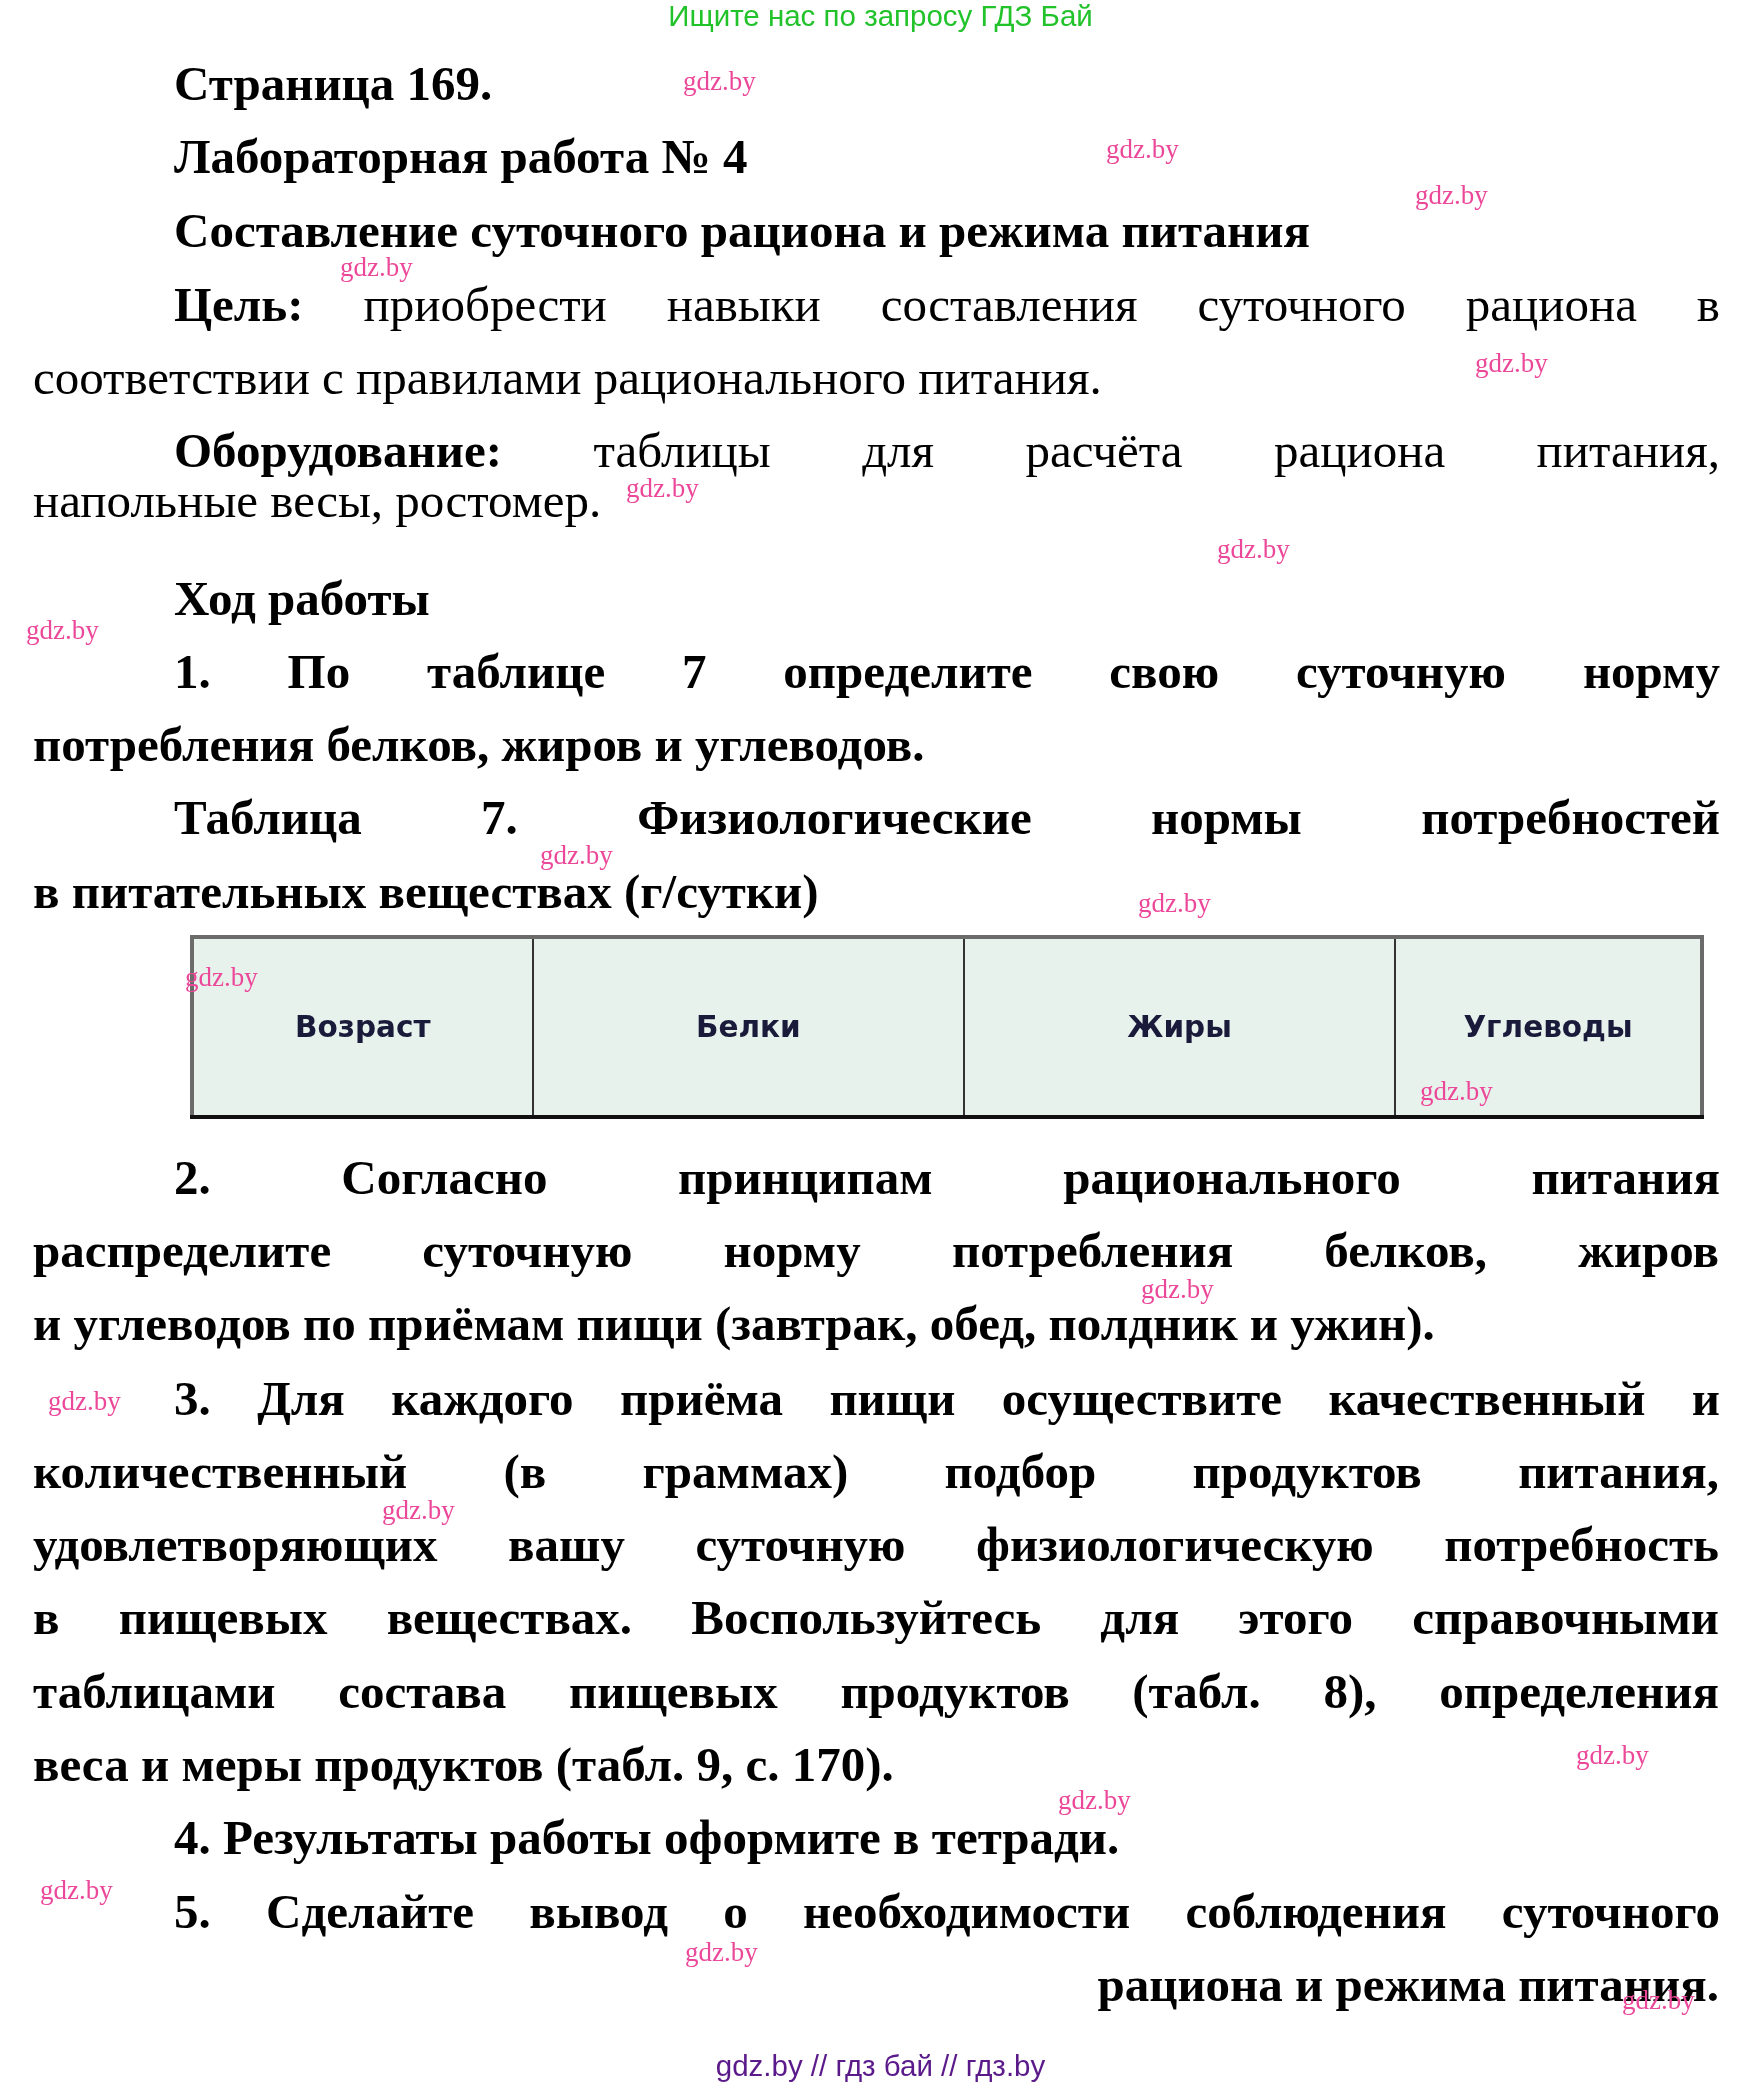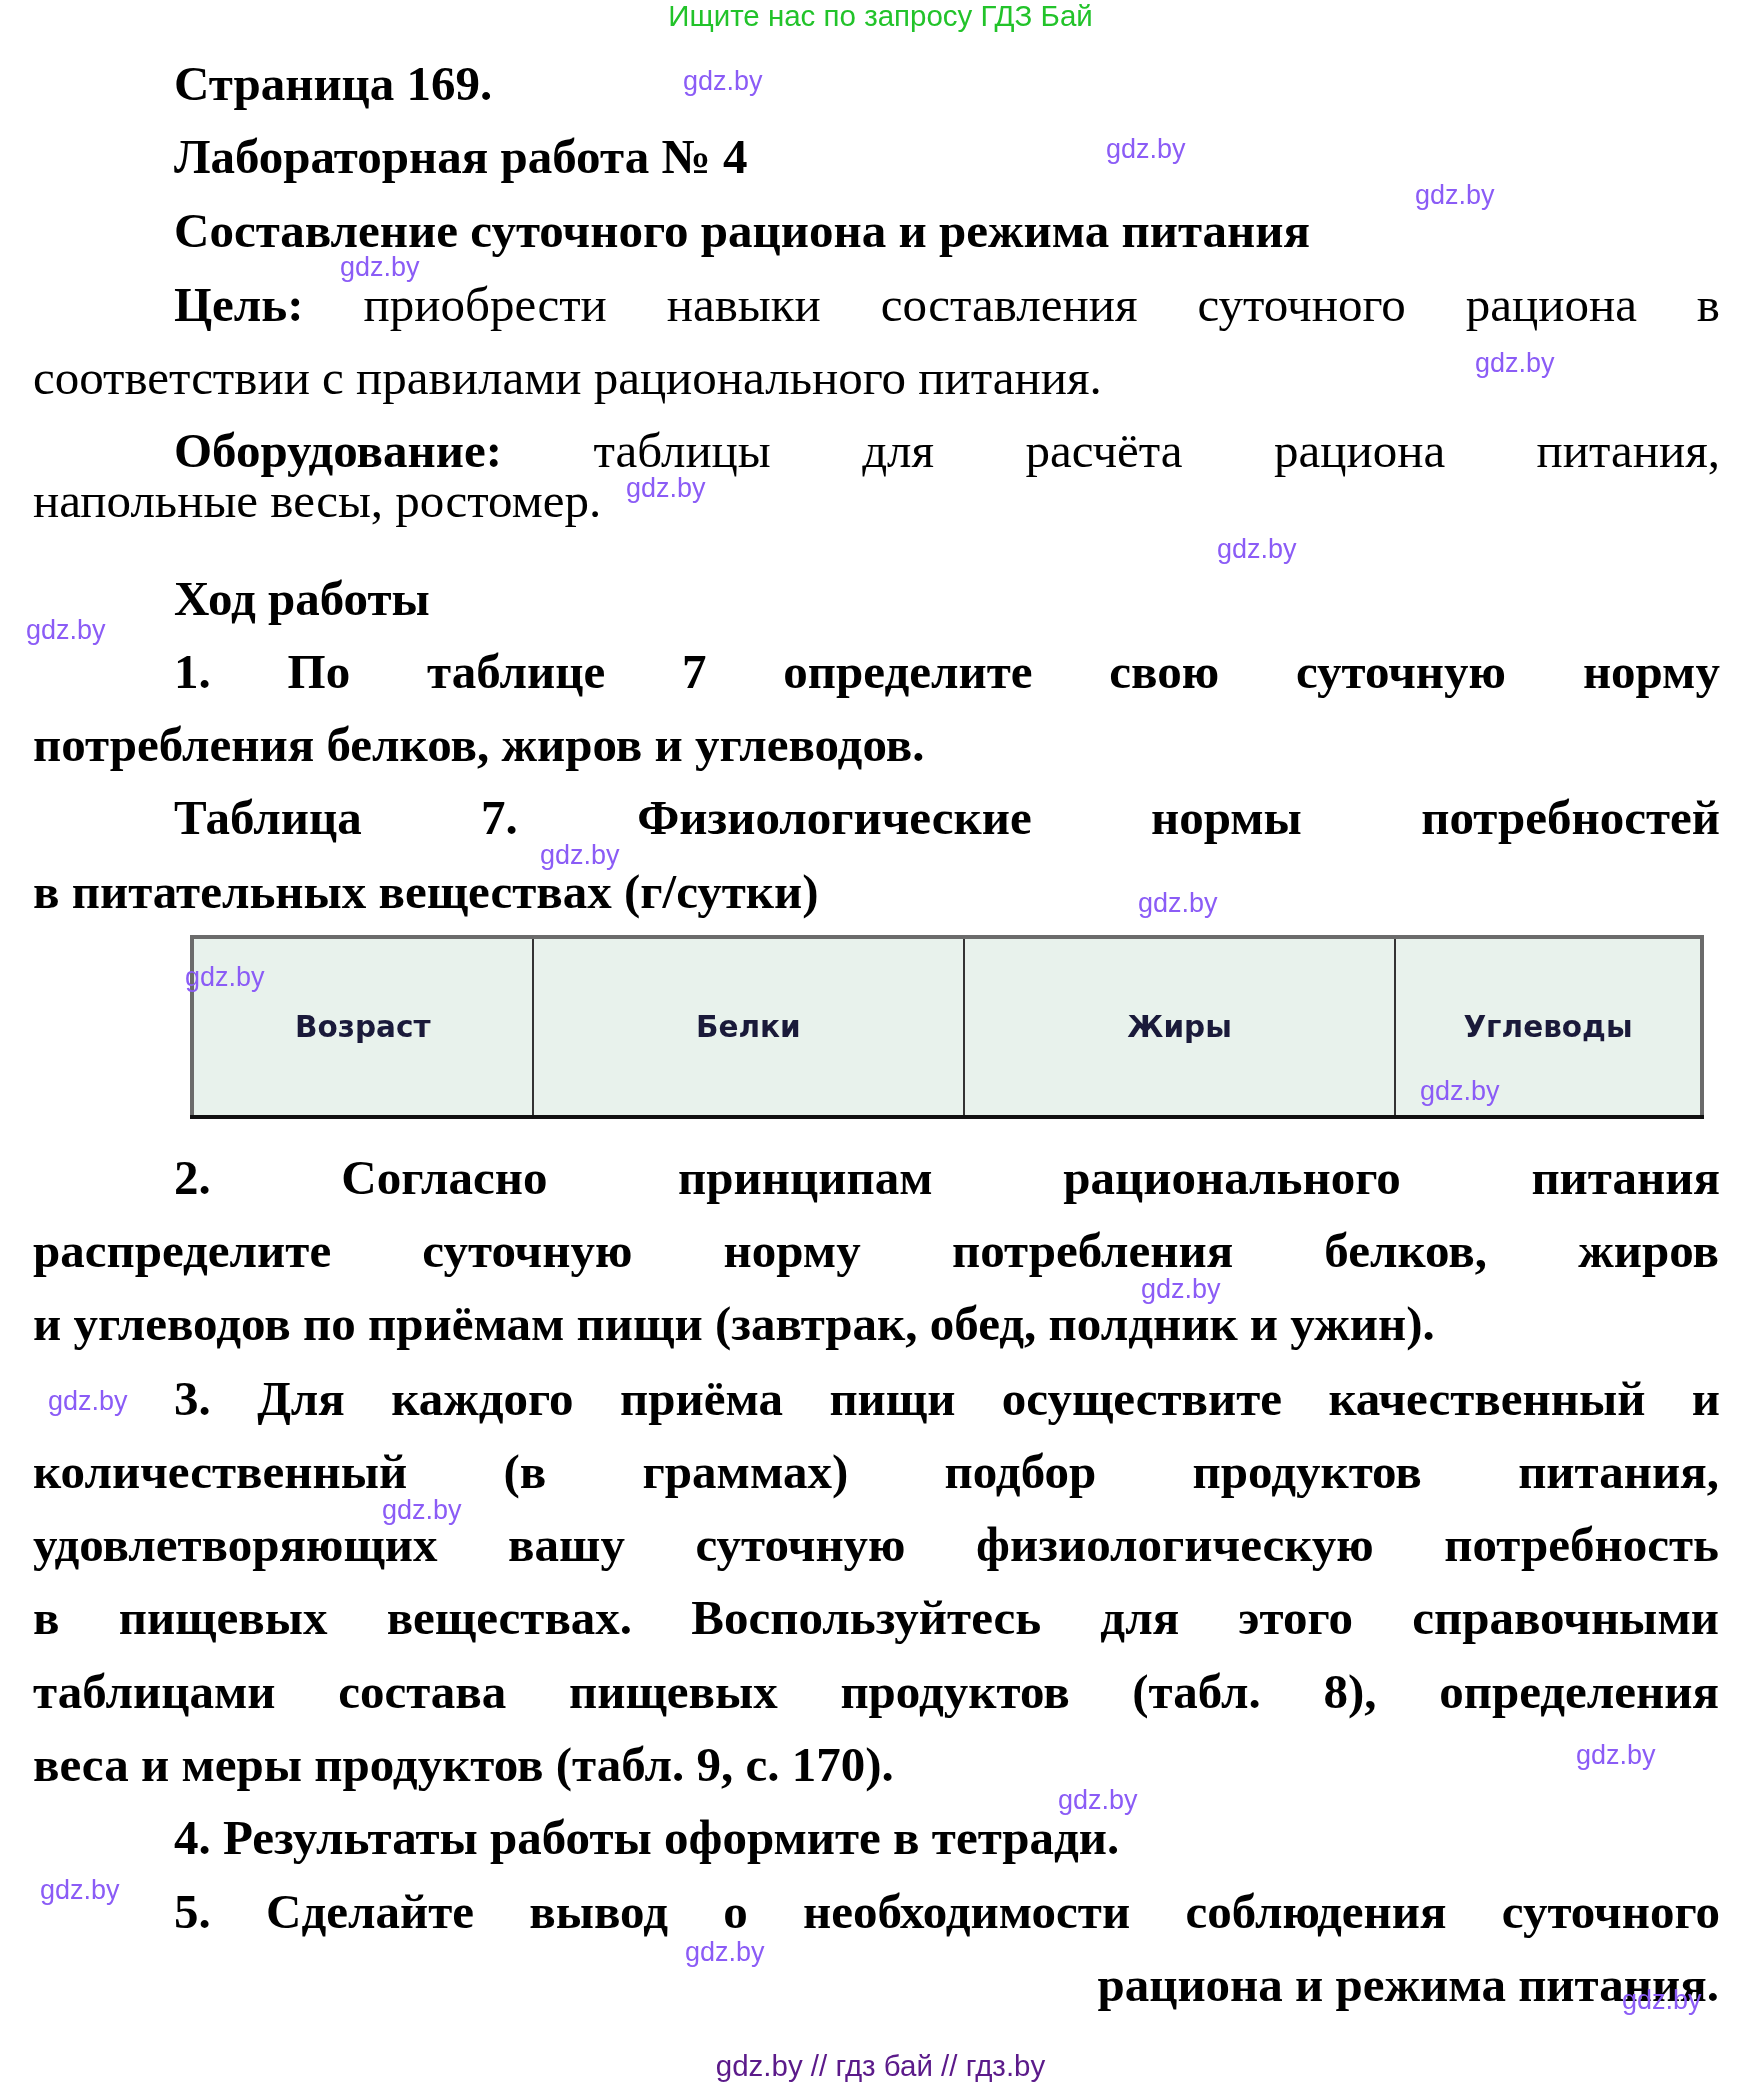--- a/index.html
+++ b/index.html
@@ -6,22 +6,22 @@
   body { width: 1761px; height: 2087px; position: relative; overflow: hidden;
          font-family: "Liberation Serif", "DejaVu Serif", serif; color: #000; }
   .top-banner { position: absolute; left: 0; width: 1761px; top: 0; height: 32px;
                 text-align: center; font-family: "Liberation Sans", "DejaVu Sans", sans-serif;
                 font-size: 29.5px; line-height: 32px; color: #22c32a; }
   .line { position: absolute; left: 33px; width: 1686px; font-size: 49px; line-height: 57px;
           white-space: nowrap; }
   .indent { left: 174px; width: 1546px; }
   .justify { text-align: justify; text-align-last: justify; }
   .b { font-weight: bold; }
-  .wm { position: absolute; font-family: Liberation Sans, sans-serif;
-        font-size: 27px; line-height: 28.5px; color: #8b5cf6; white-space: nowrap; }
+  .wm { position: absolute; font-family: Liberation Serif, serif;
+        font-size: 27px; line-height: 28.5px; color: #ec4899; white-space: nowrap; }
   .footer { position: absolute; left: 0; width: 1761px; top: 2049px; height: 34px; text-align: center;
             font-family: "Liberation Sans", "DejaVu Sans", sans-serif; font-size: 29.5px; color: #5b1a8a; }
   table.norms { position: absolute; left: 190px; top: 935px; width: 1514px; height: 184px;
                 border-collapse: collapse; border: 4.8px solid #6b6b6b;
                 font-family: "DejaVu Sans", "Liberation Sans", sans-serif; font-size: 29.5px; color: #1a1a3a; }
   table.norms th { background: #e8f2ec; font-weight: bold; height: 55px; border-right: 2.9px solid #333;
                    border-bottom: 4.8px solid #111; text-align: center; }
   table.norms td { height: 55px; border-right: 2.9px solid #333; text-align: center; }
   table.norms tr.r1 td { border-bottom: 4.8px solid #444; }
   table.norms th:last-child, table.norms td:last-child { border-right: none; }

